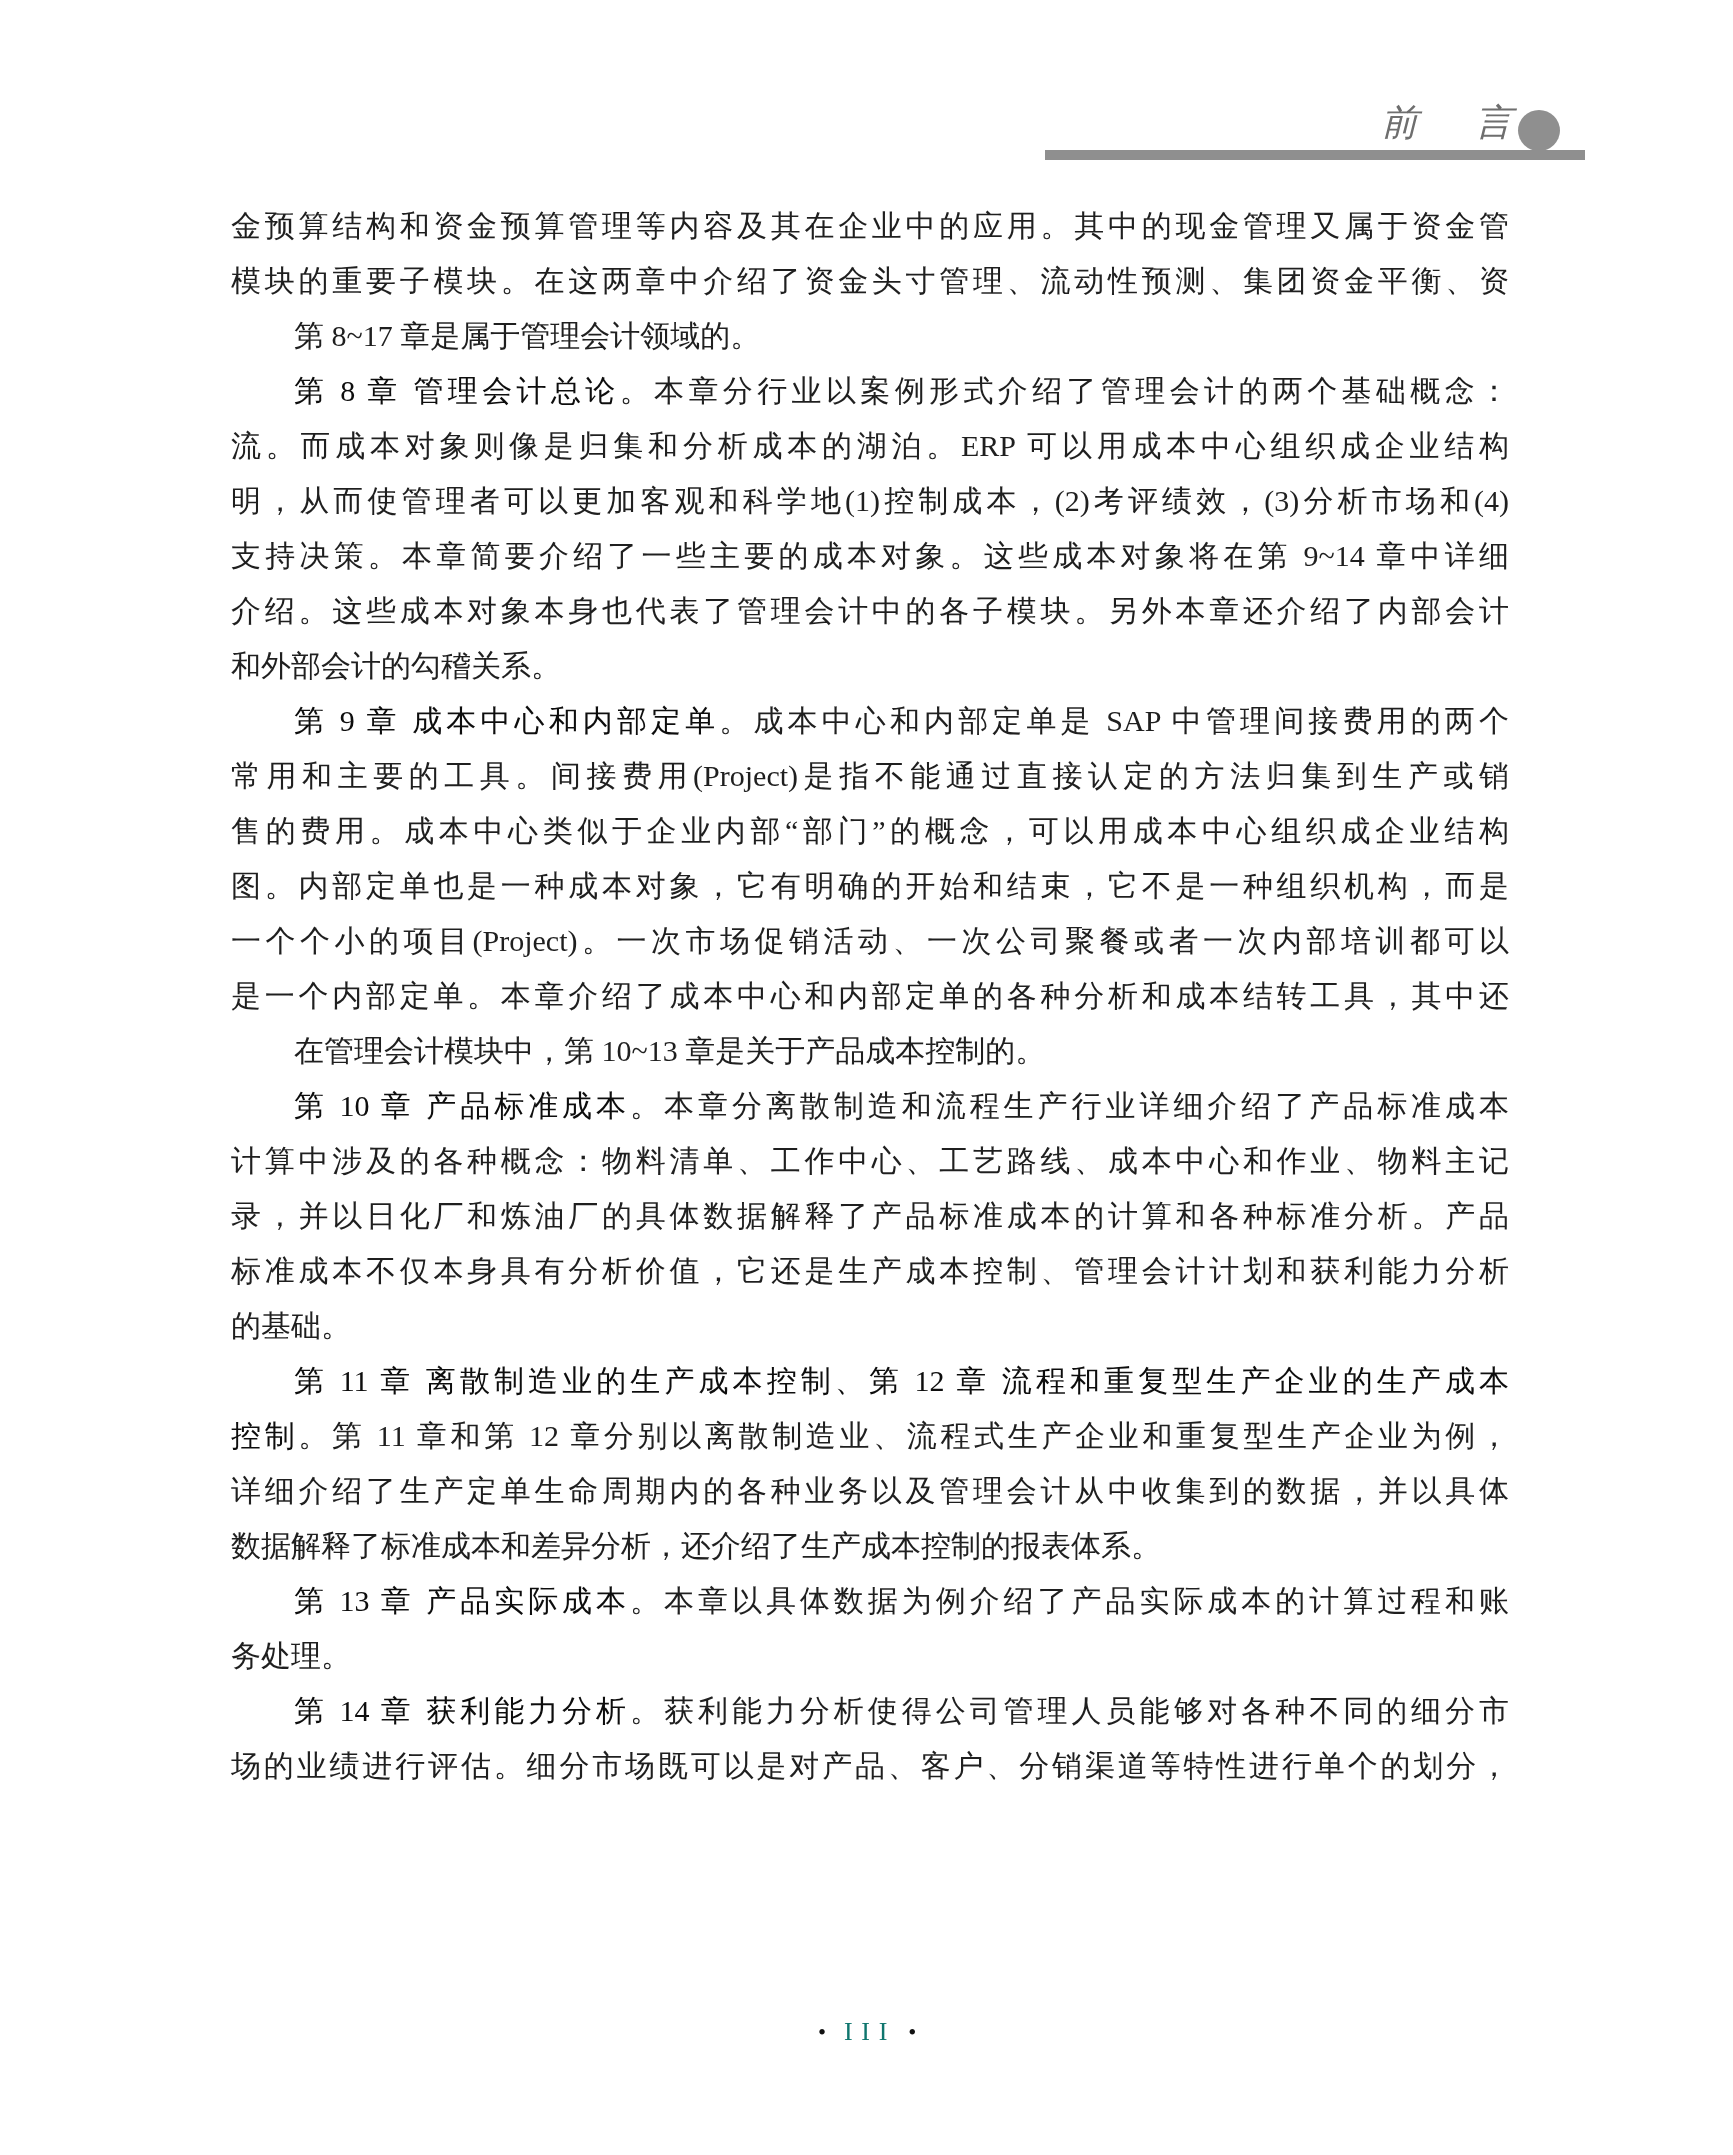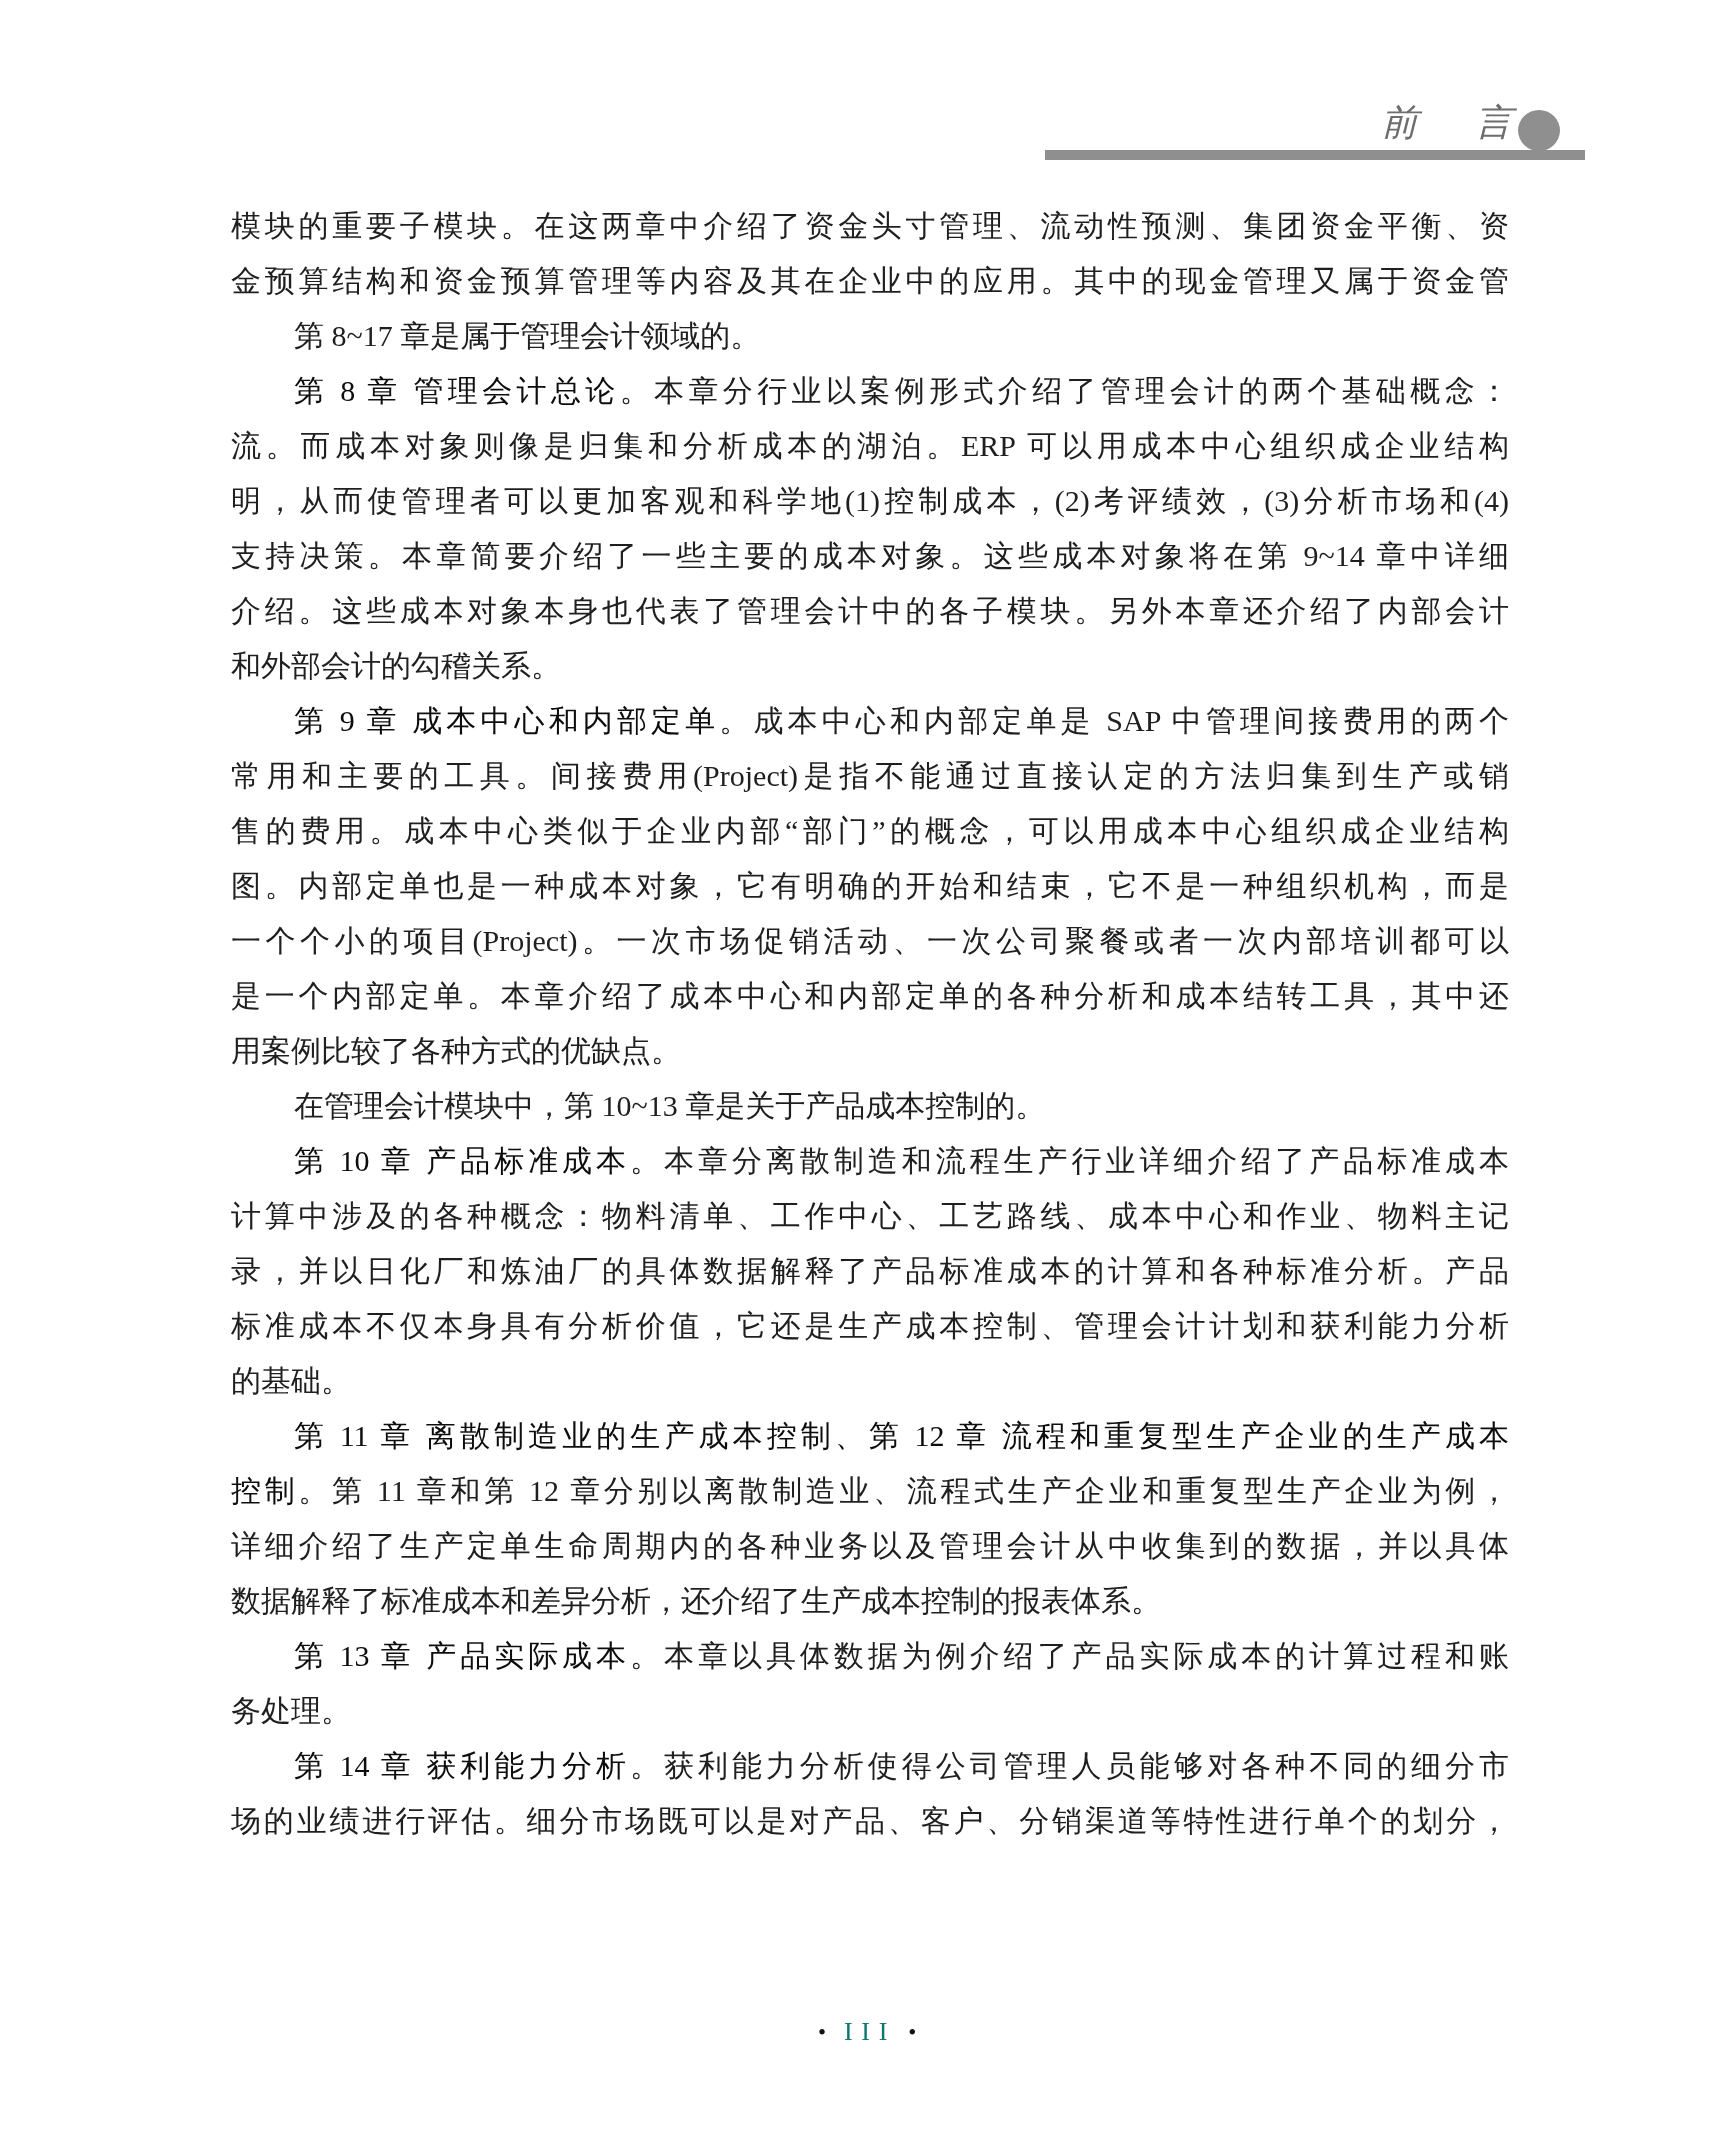--- a/index.html
+++ b/index.html
@@ -74,36 +74,35 @@
 <div id="page" style="--paper: #ffffff; --ink: #1f1f1f; --header-gray: #6e6e6e; --rule-gray: #8f8f8f;">
 
   <div id="header">
     <span id="header-char-1" class="header-char">前</span>
     <span id="header-char-2" class="header-char">言</span>
     <span id="header-circle"></span>
     <div id="header-rule"></div>
   </div>
 
   <div id="body-text">
+      <div class="line just"><span>金预算结构和资金预算管理等内容及其在企业中的应用。其中的现金管理又属于资金管</span></div>
       <div class="line just"><span>模块的重要子模块。在这两章中介绍了资金头寸管理、流动性预测、集团资金平衡、资</span></div>
-      <div class="line just"><span>金预算结构和资金预算管理等内容及其在企业中的应用。其中的现金管理又属于资金管</span></div>
       <div class="line ind"><span>第 8~17 章是属于管理会计领域的。</span></div>
       <div class="line just ind"><span class="bold">第 8 章 管理会计总论</span><span>。本章分行业以案例形式介绍了管理会计的两个基础概念：</span></div>
       <div class="line just"><span>流。而成本对象则像是归集和分析成本的湖泊。ERP 可以用成本中心组织成企业结构</span></div>
       <div class="line just"><span>明，从而使管理者可以更加客观和科学地(1)控制成本，(2)考评绩效，(3)分析市场和(4)</span></div>
       <div class="line just"><span>支持决策。本章简要介绍了一些主要的成本对象。这些成本对象将在第 9~14 章中详细</span></div>
       <div class="line just"><span>介绍。这些成本对象本身也代表了管理会计中的各子模块。另外本章还介绍了内部会计</span></div>
       <div class="line"><span>和外部会计的勾稽关系。</span></div>
       <div class="line just ind"><span class="bold">第 9 章 成本中心和内部定单</span><span>。成本中心和内部定单是 SAP 中管理间接费用的两个</span></div>
       <div class="line just"><span>常用和主要的工具。间接费用(Project)是指不能通过直接认定的方法归集到生产或销</span></div>
       <div class="line just"><span>售的费用。成本中心类似于企业内部“部门”的概念，可以用成本中心组织成企业结构</span></div>
       <div class="line just"><span>图。内部定单也是一种成本对象，它有明确的开始和结束，它不是一种组织机构，而是</span></div>
       <div class="line just"><span>一个个小的项目(Project)。一次市场促销活动、一次公司聚餐或者一次内部培训都可以</span></div>
       <div class="line just"><span>是一个内部定单。本章介绍了成本中心和内部定单的各种分析和成本结转工具，其中还</span></div>
-      <div class="line"><span>用案例比较了各种方式的优缺点。</span></div>
       <div class="line ind"><span>在管理会计模块中，第 10~13 章是关于产品成本控制的。</span></div>
       <div class="line just ind"><span class="bold">第 10 章 产品标准成本</span><span>。本章分离散制造和流程生产行业详细介绍了产品标准成本</span></div>
       <div class="line just"><span>计算中涉及的各种概念：物料清单、工作中心、工艺路线、成本中心和作业、物料主记</span></div>
       <div class="line just"><span>录，并以日化厂和炼油厂的具体数据解释了产品标准成本的计算和各种标准分析。产品</span></div>
       <div class="line just"><span>标准成本不仅本身具有分析价值，它还是生产成本控制、管理会计计划和获利能力分析</span></div>
       <div class="line"><span>的基础。</span></div>
       <div class="line just ind"><span class="bold">第 11 章 离散制造业的生产成本控制、第 12 章 流程和重复型生产企业的生产成本</span></div>
       <div class="line just"><span class="bold">控制</span><span>。第 11 章和第 12 章分别以离散制造业、流程式生产企业和重复型生产企业为例，</span></div>
       <div class="line just"><span>详细介绍了生产定单生命周期内的各种业务以及管理会计从中收集到的数据，并以具体</span></div>
       <div class="line"><span>数据解释了标准成本和差异分析，还介绍了生产成本控制的报表体系。</span></div>

